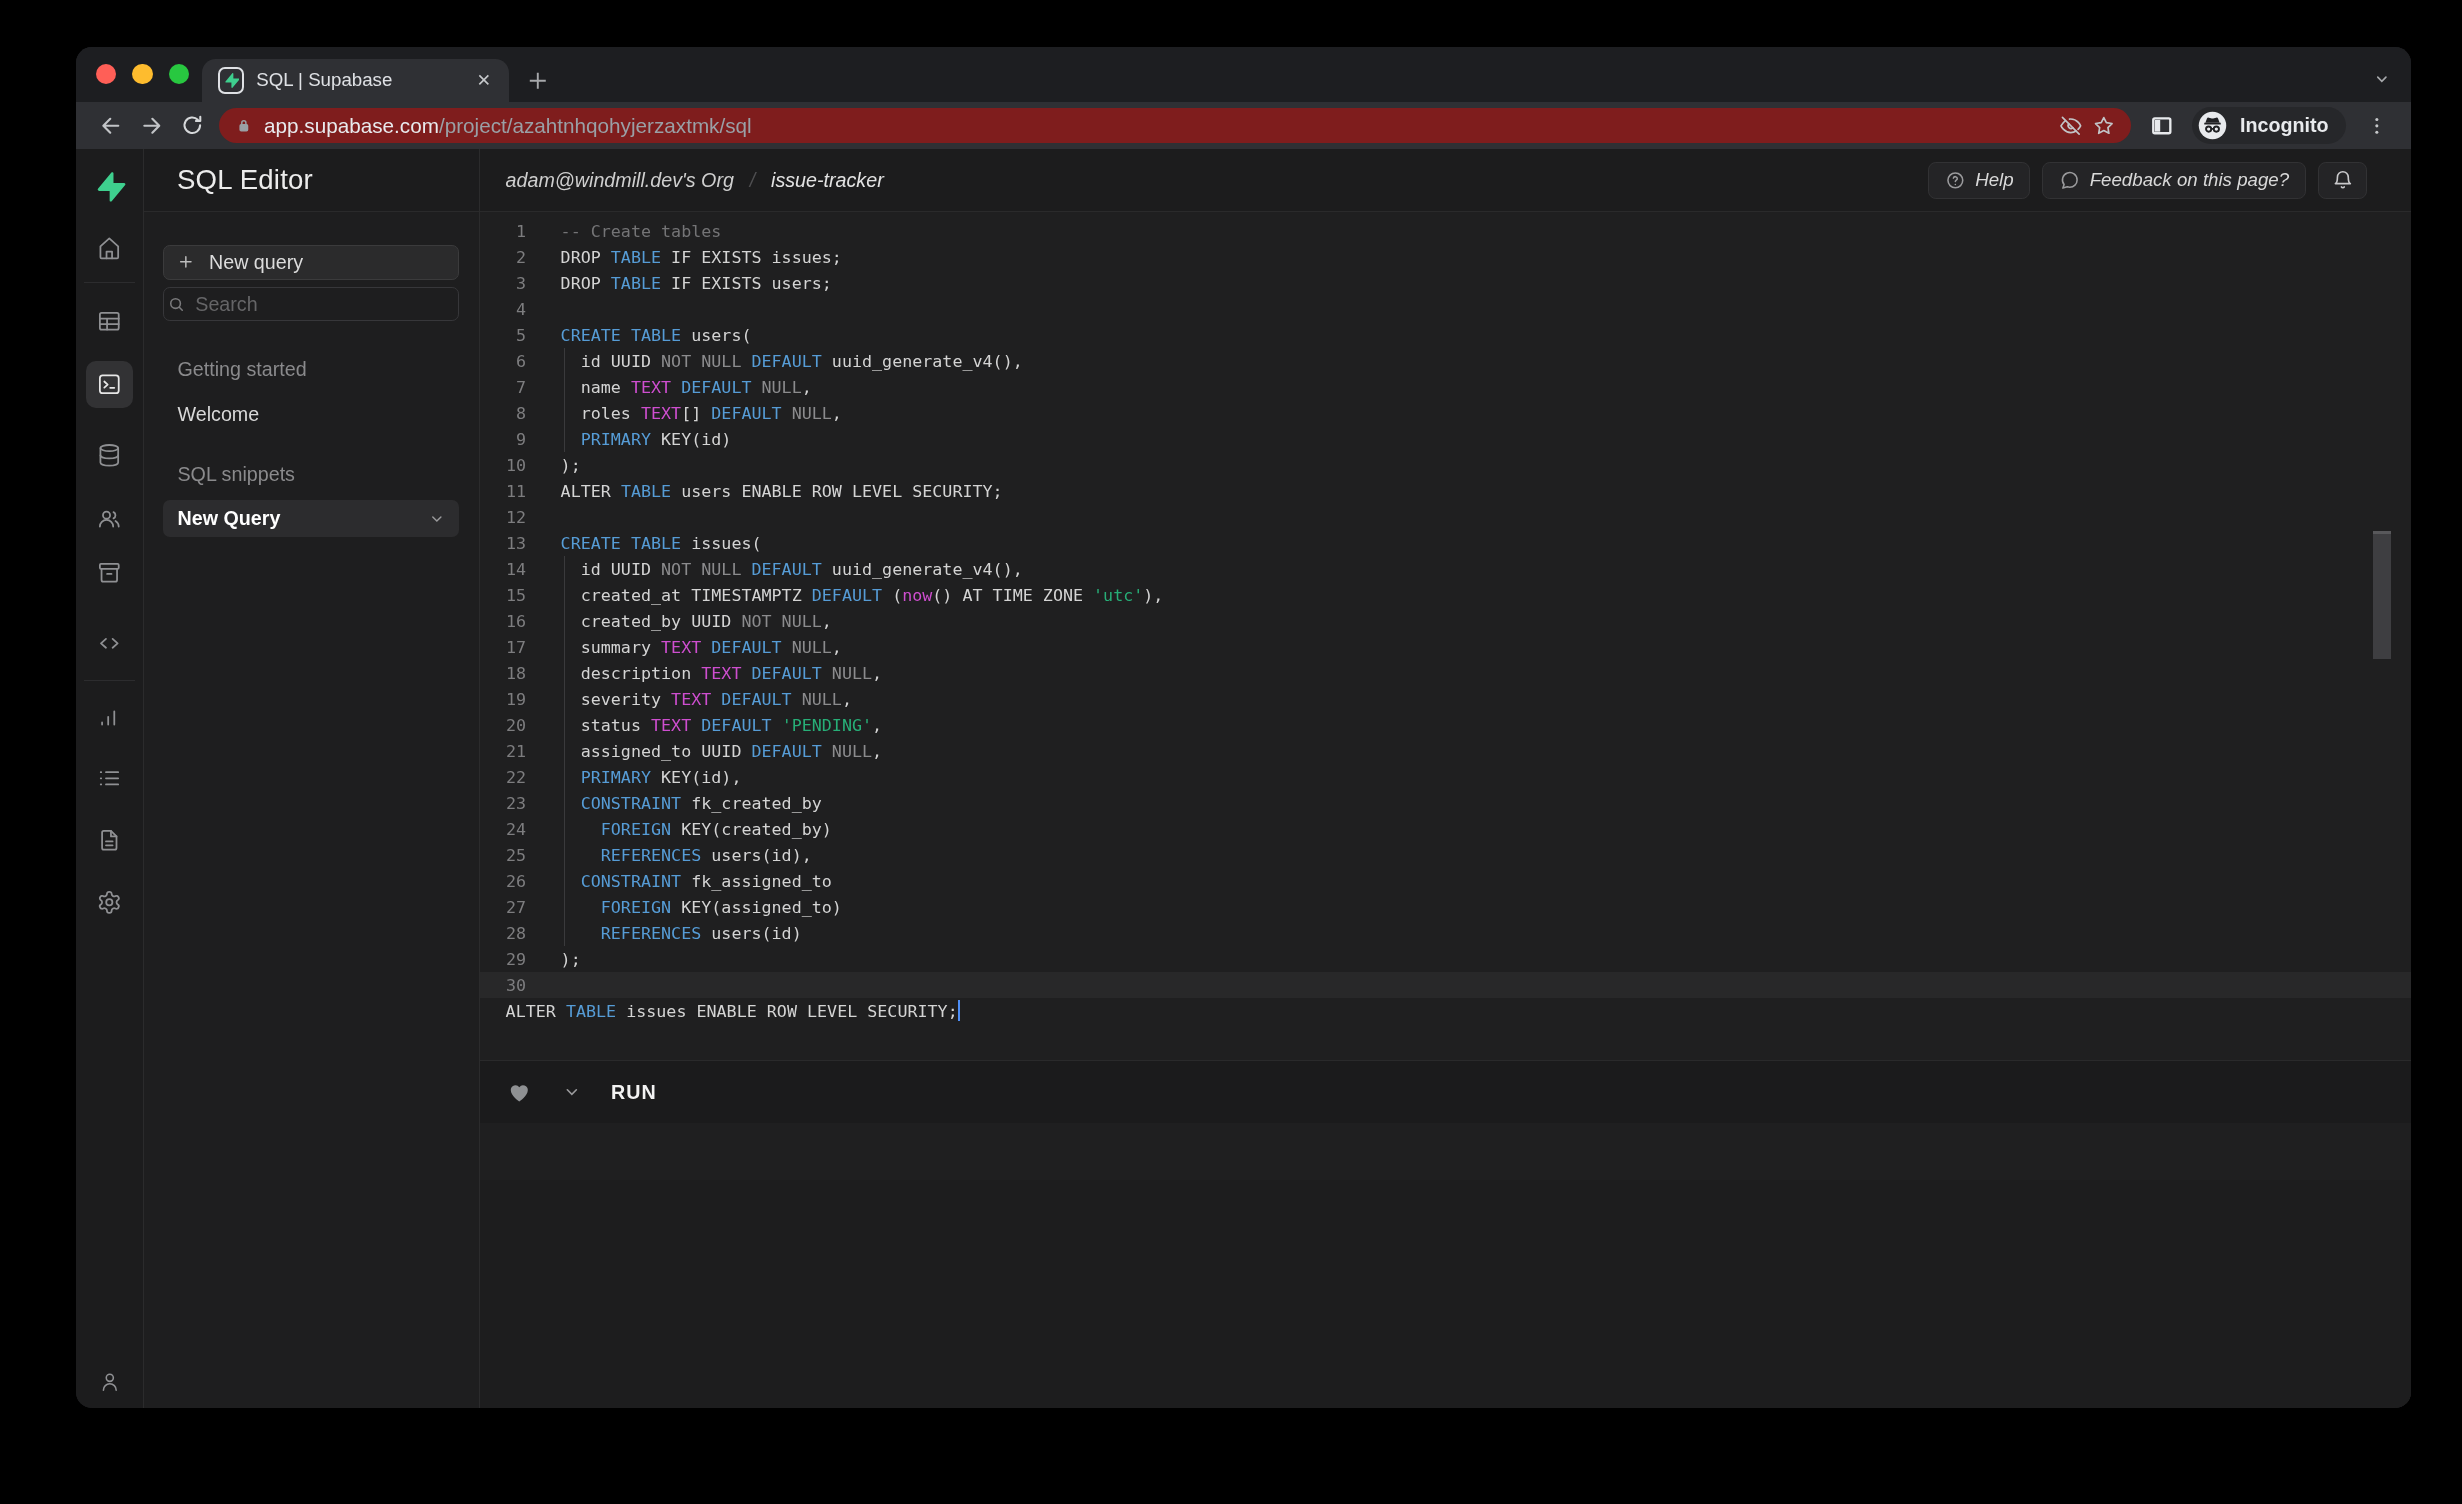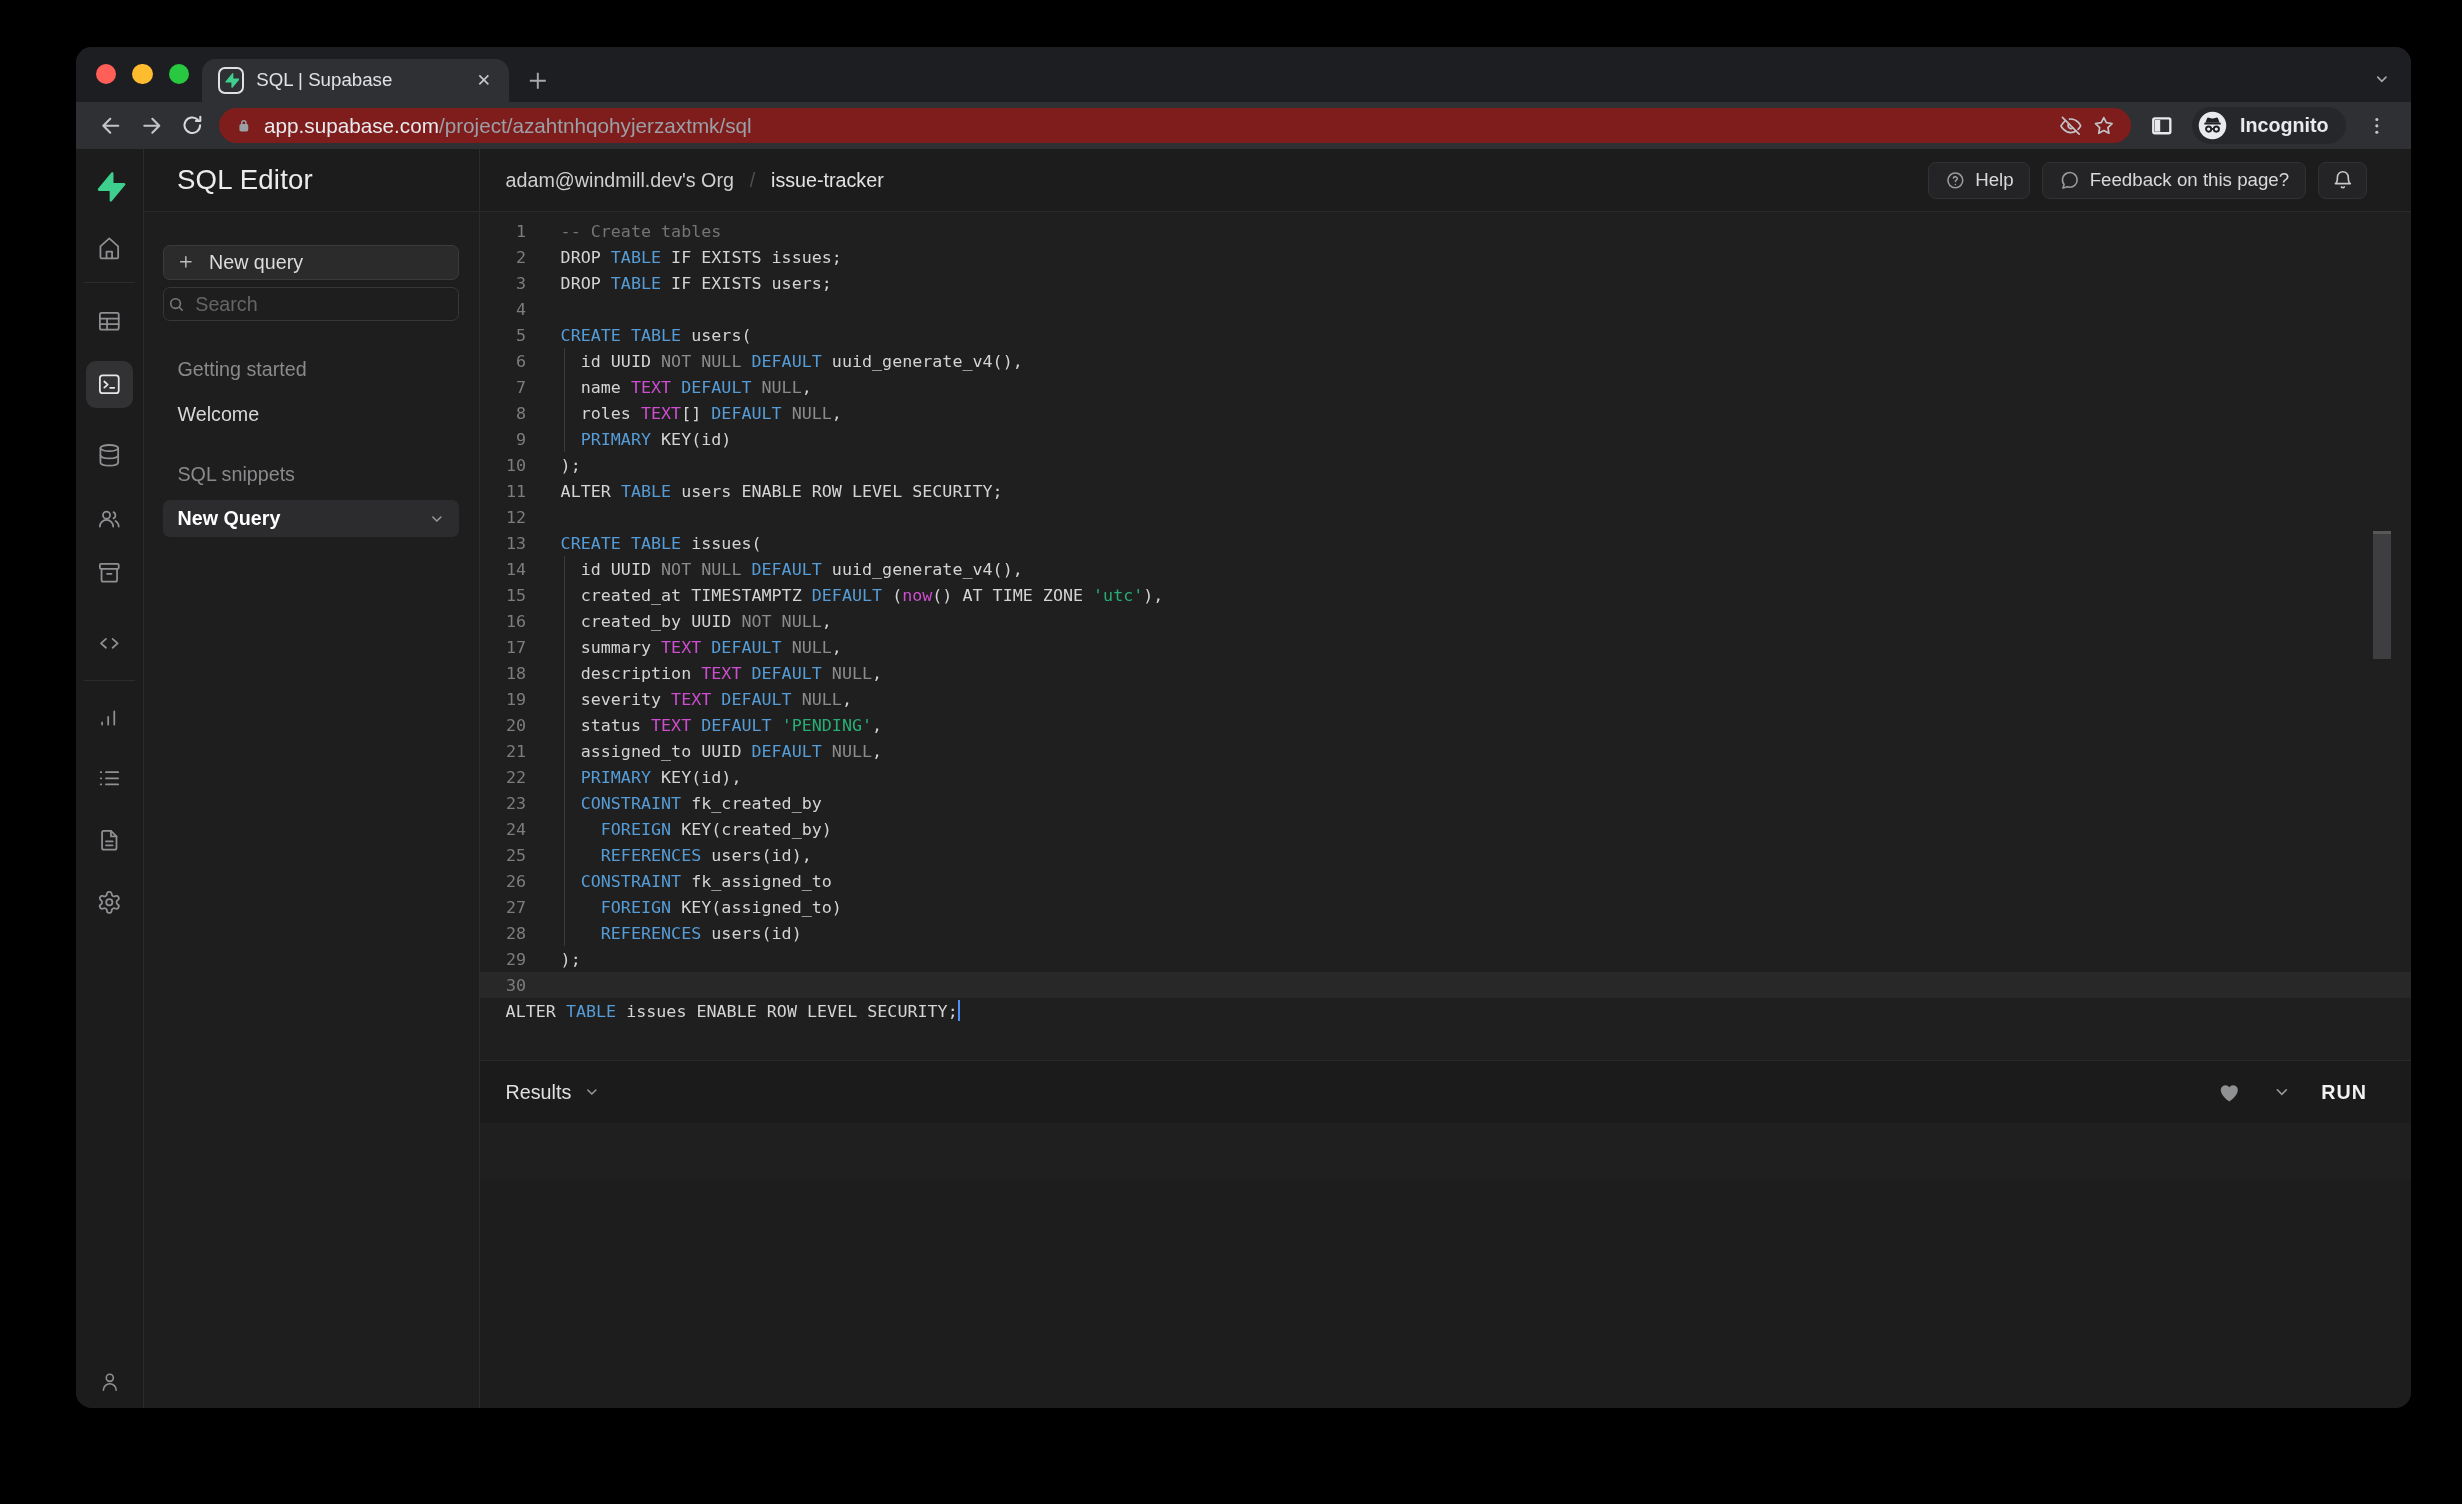--- a/index.html
+++ b/index.html
@@ -58,21 +58,21 @@
   .search input::placeholder { color:#656567; }
   .sb-section { color:#8a8a8c; font-size:19.7px; margin:37px 0 0 14.8px; }
   .sb-item { color:#d8d8d8; font-size:19.7px; margin:21.7px 0 0 14.8px; }
   .sb-snippet { margin-top:13.8px; height:37px; background:#2c2c2e; border-radius:6.9px;
     display:flex; align-items:center; justify-content:space-between; padding:0 13.8px 0 14.8px; }
   .sb-snippet .lbl { color:#fff; font-size:19.7px; font-weight:700; }
 
   
   .main { position:relative; flex:1; background:#1f1f20; overflow:hidden; }
   .m-head { position:absolute; top:0; left:0; right:0; height:63px; background:#1c1c1d;
-    border-bottom:1px solid #2a2a2b; display:flex; align-items:center; padding:0 44px 0 25.6px; }
+    border-bottom:1px solid #2a2a2b; display:flex; align-items:center; padding:0 44px 0 25.6px;font-style:italic; }
   .crumbs { display:flex; align-items:center; gap:15.8px; flex:1; }
   .crumb-org { color:#cfcfcf; font-size:19.7px; }
   .crumb-sep { color:#4f4f51; font-size:19.7px; }
   .crumb-prj { color:#e3e3e3; font-size:19.7px; }
   .hd-btn { height:37px; background:#242426; border:1px solid #323234; border-radius:7.9px;
     display:flex; align-items:center; gap:9.9px; padding:0 15.8px; color:#d9d9d9; font-size:18.7px; margin-left:11.8px; }
 
   
   .editor { position:absolute; top:63px; left:0; right:0; height:848px; padding-top:5.9px;
     font-family:"DejaVu Sans Mono", monospace; font-size:16.7px; }
@@ -476,28 +476,20 @@
             <span class="codewrap"><span class="tk-id">);</span></span>
           </div>
           <div class="line current">
             <span class="ln">30</span>
             <span class="codewrap"><span class="tk-id">ALTER </span><span class="tk-kw">TABLE</span><span class="tk-id"> issues ENABLE ROW LEVEL SECURITY;</span><span class="cursor"></span></span>
           </div>
         </div>
       <div class="scrollthumb"></div>
 
       <div class="res-bar">
-        <div class="res-left">
-          <span class="res-label">Results</span>
-          <span class="icon">
-            <svg width="17.7" height="17.7" viewBox="0 0 24 24" stroke="#9a9a9c" stroke-width="2" fill="none" stroke-linecap="round">
-                <path d="m6.5 9.5 5.5 5.5 5.5-5.5"></path>
-              </svg>
-          </span>
-        </div>
         <div class="run-group">
           <span class="icon">
             <svg width="26.6" height="26.6" viewBox="0 0 24 24" fill="#8f9193">
                 <path d="M12 20.3S4.3 15.4 4.3 10A4.3 4.3 0 0 1 12 7.4 4.3 4.3 0 0 1 19.7 10c0 5.4-7.7 10.3-7.7 10.3Z"></path>
               </svg>
           </span>
           <span class="icon">
             <svg width="19.7" height="19.7" viewBox="0 0 24 24" stroke="#9a9a9c" stroke-width="2" fill="none" stroke-linecap="round">
                 <path d="m6.5 9.5 5.5 5.5 5.5-5.5"></path>
               </svg>

